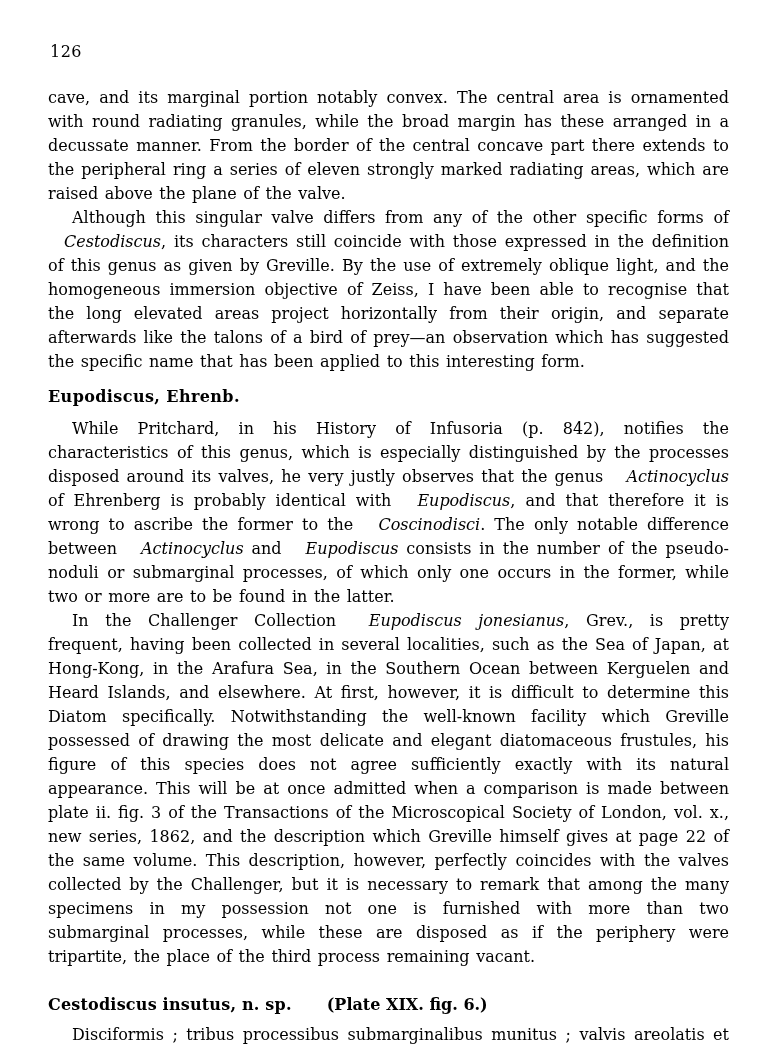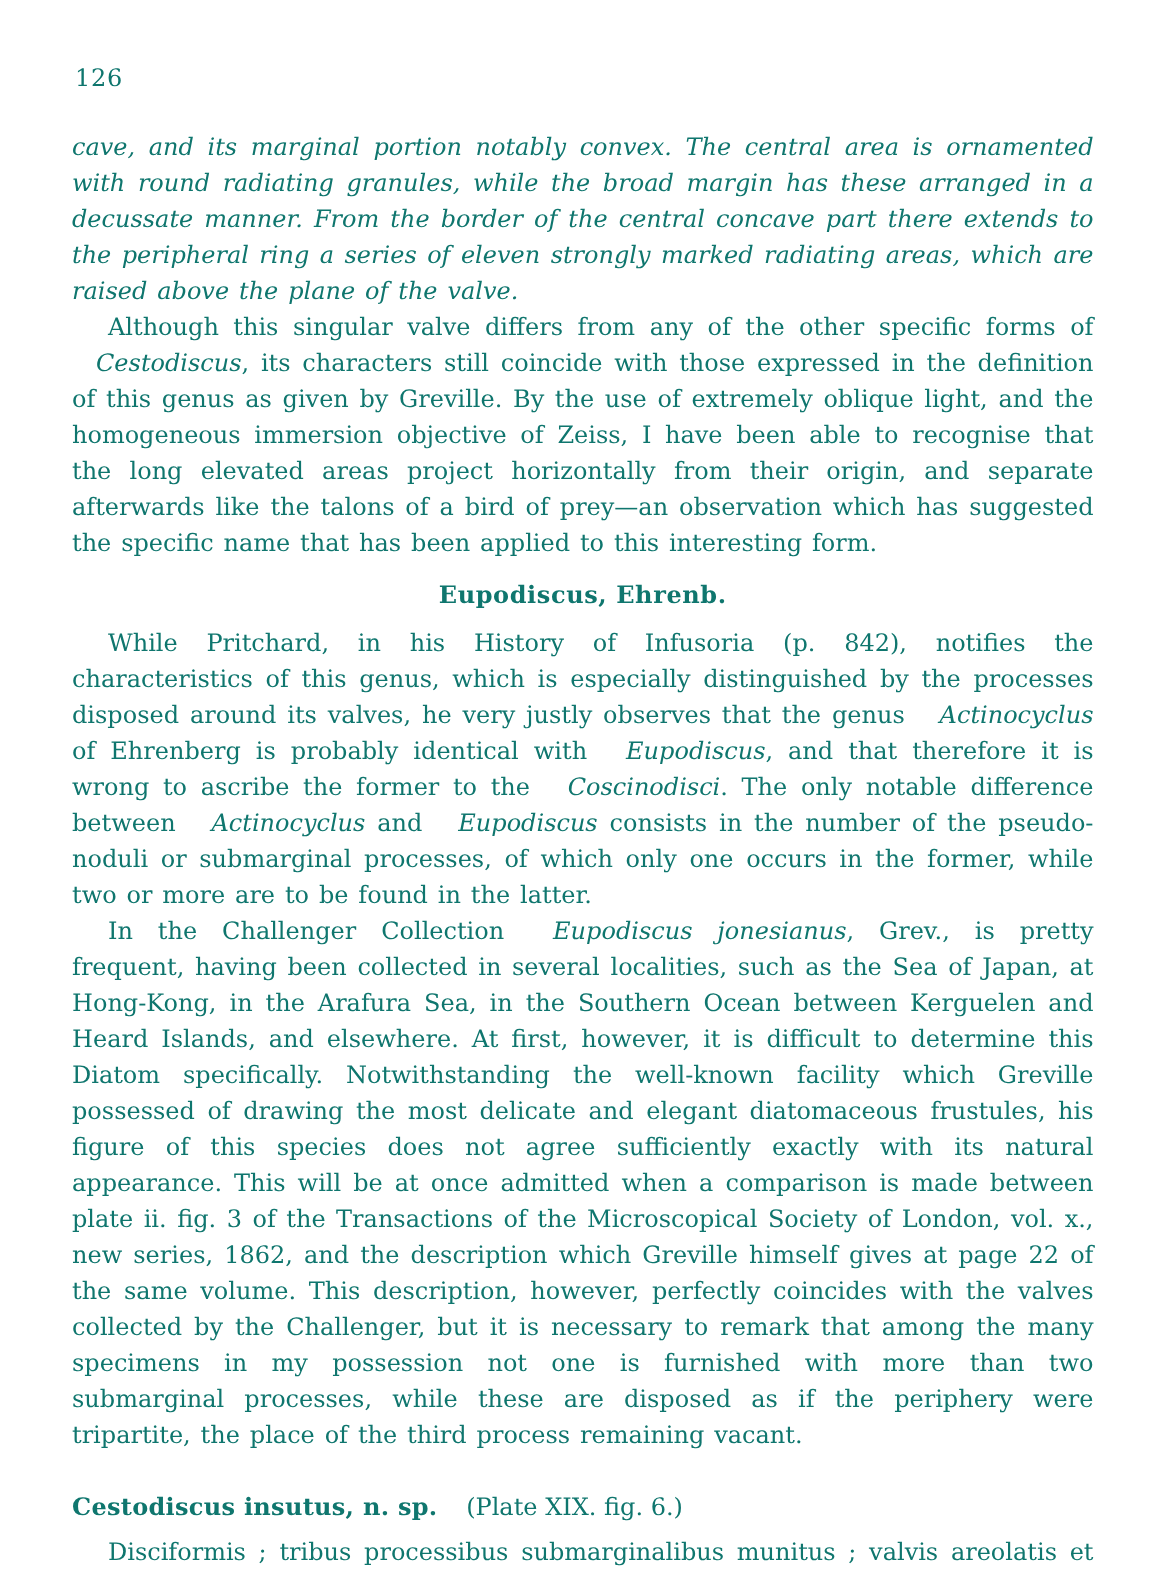--- a/index.html
+++ b/index.html
@@ -5,21 +5,21 @@
   html, body {
     margin: 0;
     padding: 0;
     background: #ffffff;
   }
   .page {
     position: relative;
     width: 776px;
     height: 1050px;
     background: #ffffff;
-    color: #0f766e;
+    color: #000000;
     font-family: "DejaVu Serif", "Liberation Serif", serif;
     box-sizing: border-box;
     padding: 42px 47px 0 48px;
     overflow: hidden;
   }
   .page-header {
     position: relative;
     height: 22px;
     margin-bottom: 22px;
   }
@@ -42,41 +42,40 @@
     white-space: nowrap;
   }
   .para {
     margin: 0;
     font-size: 16px;
     line-height: 24px;
     text-align: justify;
     text-indent: 24px;
     word-spacing: 1.5px;
   }
-  .para.noindent { text-indent: 0; font-style: italic; }
+  .para.noindent { text-indent: 0; }
   .it { font-style: italic; margin-left: 16px; }
   .genus-heading {
     margin: 13px 0 11px 0;
-    text-align: center;
     font-size: 16px;
     font-weight: bold;
     letter-spacing: 0.4px;
   }
   .species-heading {
     margin: 25px 0 7px 0;
     font-size: 16px;
     line-height: 22px;
   }
   .species-heading .species-name {
     font-weight: bold;
     letter-spacing: 0.2px;
   }
   .species-heading .plate-ref {
-    margin-left: 14px;
-    font-weight: normal;
+    margin-left: 30px;
+    font-weight: bold;
   }
 </style>
 </head>
 <body>
 
 <div class="page">
 
   <div class="page-header">
     <span class="page-num">126</span>
   </div>

